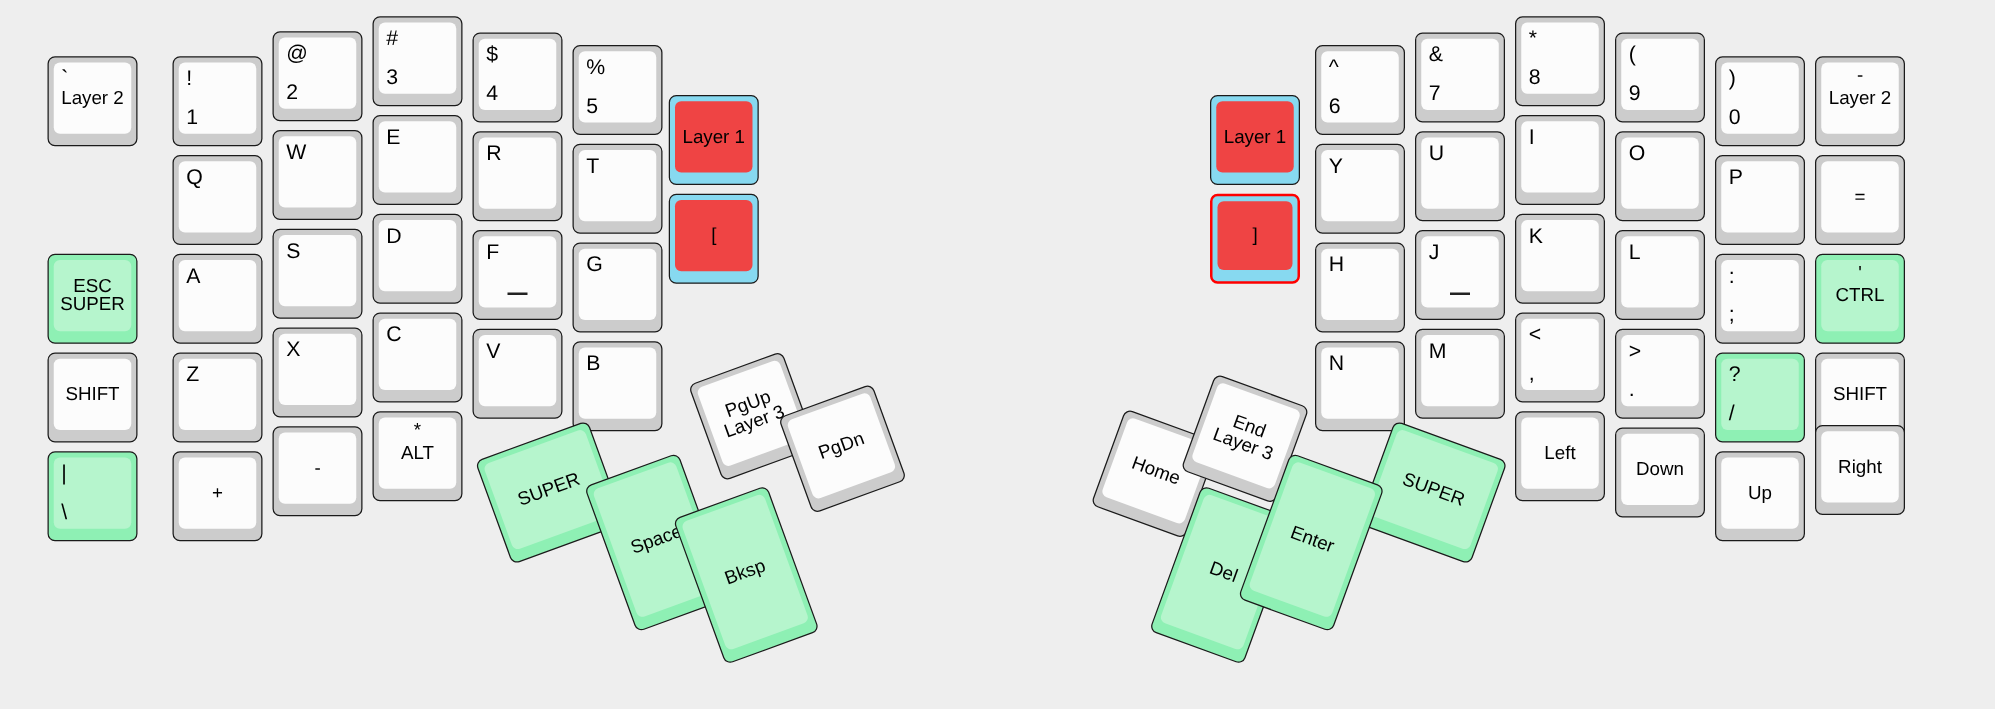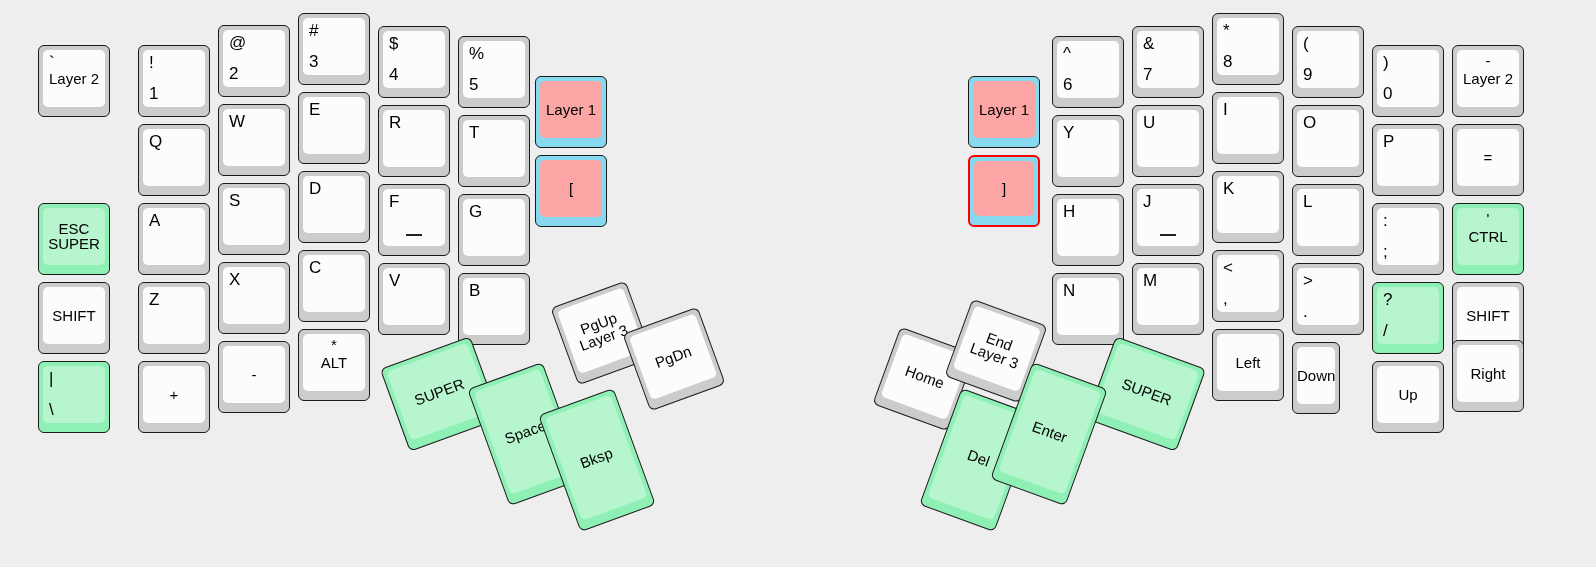--- a/index.html
+++ b/index.html
@@ -23,21 +23,21 @@
   .cap{
     width:100%;height:100%;
     box-sizing:border-box;
     background:#fcfcfc;
     border-radius:5px;
     position:relative;
   }
   .key.green{background:#8ef0b4;}
   .key.green > .cap{background:#b6f5cd;}
   .key.blue{background:#87d9f0;}
-  .key.blue > .cap{background:#fca5a5;}
+  .key.blue > .cap{background:#ef4444;}
   .key.selected{border:2px solid #ff0000;}
 
   
   .lg{
     position:absolute;
     color:#000;
     line-height:1.05;
     white-space:pre;
   }
   .lg.tl{left:6px;top:4px;font-size:17px;}
@@ -353,21 +353,21 @@
           <div class="cap">
             <div class="lg tl">L</div>
           </div>
         </div>
         <div class="key" style="left: 1292px; top: 263px; width: 72px; height: 72px;">
           <div class="cap">
             <div class="lg tl">&gt;</div>
             <div class="lg bl">.</div>
           </div>
         </div>
-        <div class="key" style="left: 1292px; top: 342px; width: 48px; height: 72px;">
+        <div class="key" style="left: 1292px; top: 342px; width: 72px; height: 72px;">
           <div class="cap">
             <div class="lg two">Down</div>
           </div>
         </div>
       </div>
       <div style="position: absolute; inset: 0px;">
         <div class="key" style="left: 1372px; top: 45px; width: 72px; height: 72px;">
           <div class="cap">
             <div class="lg tl">)</div>
             <div class="lg bl">0</div>

